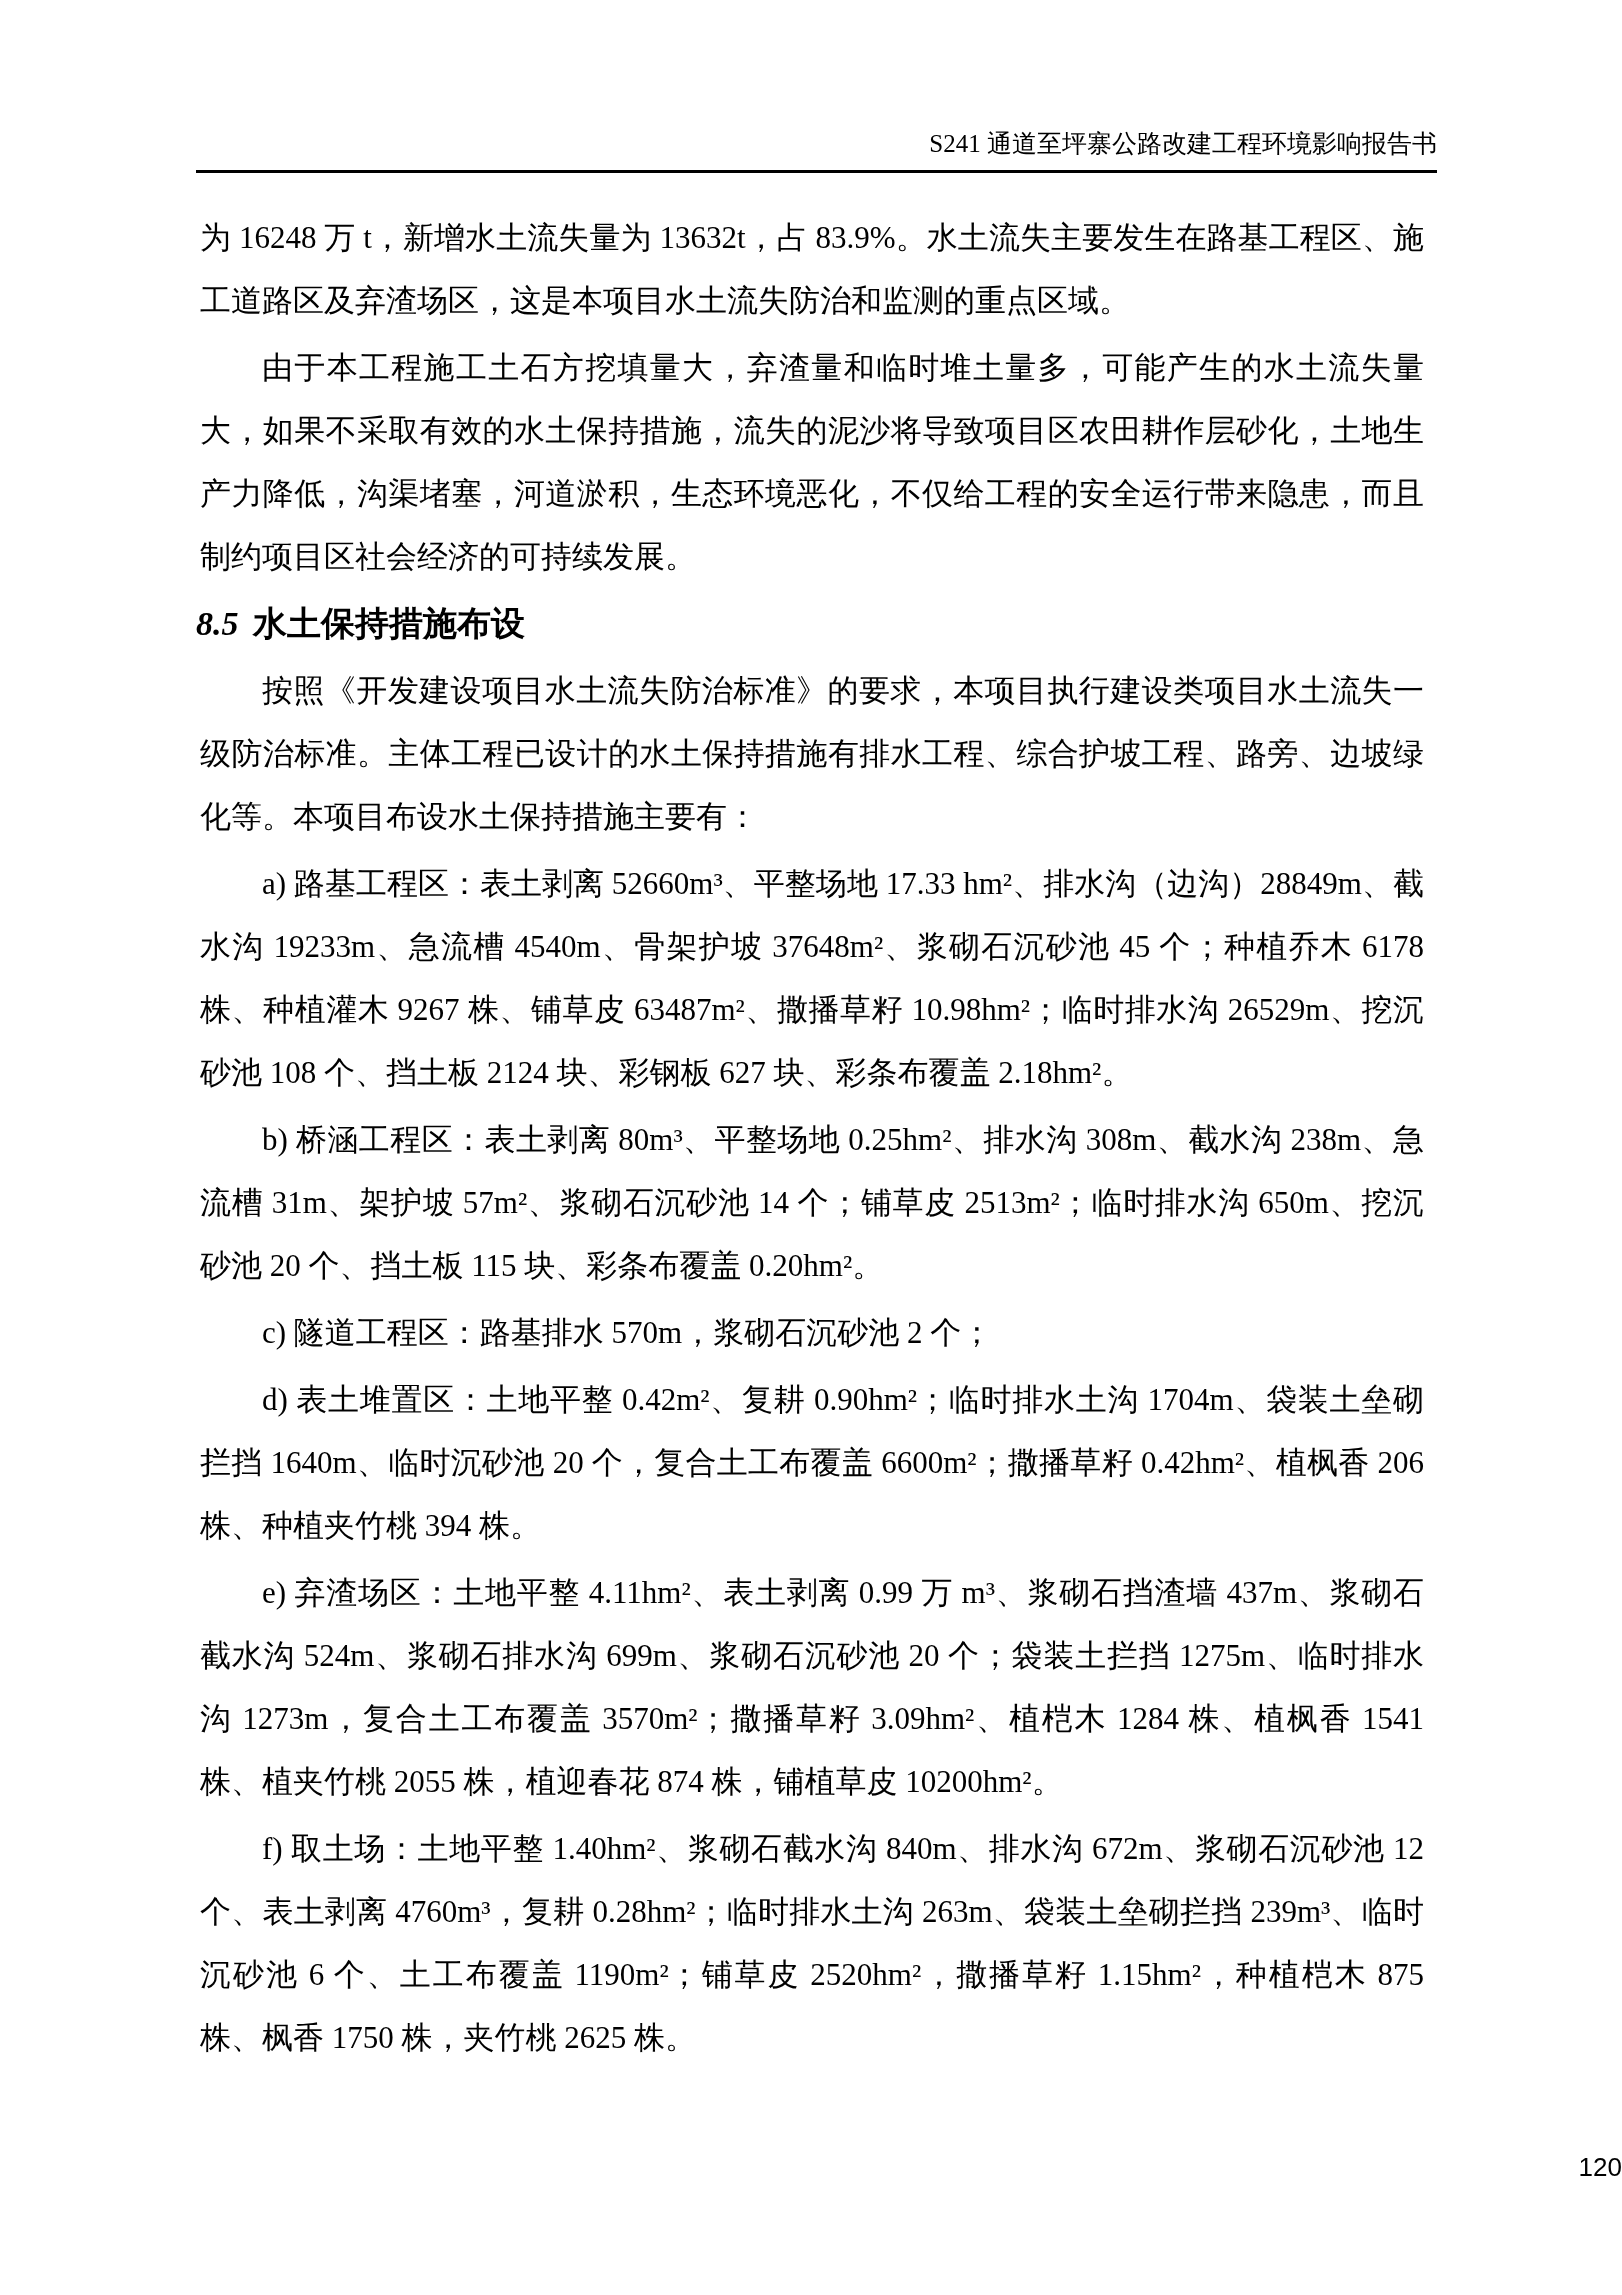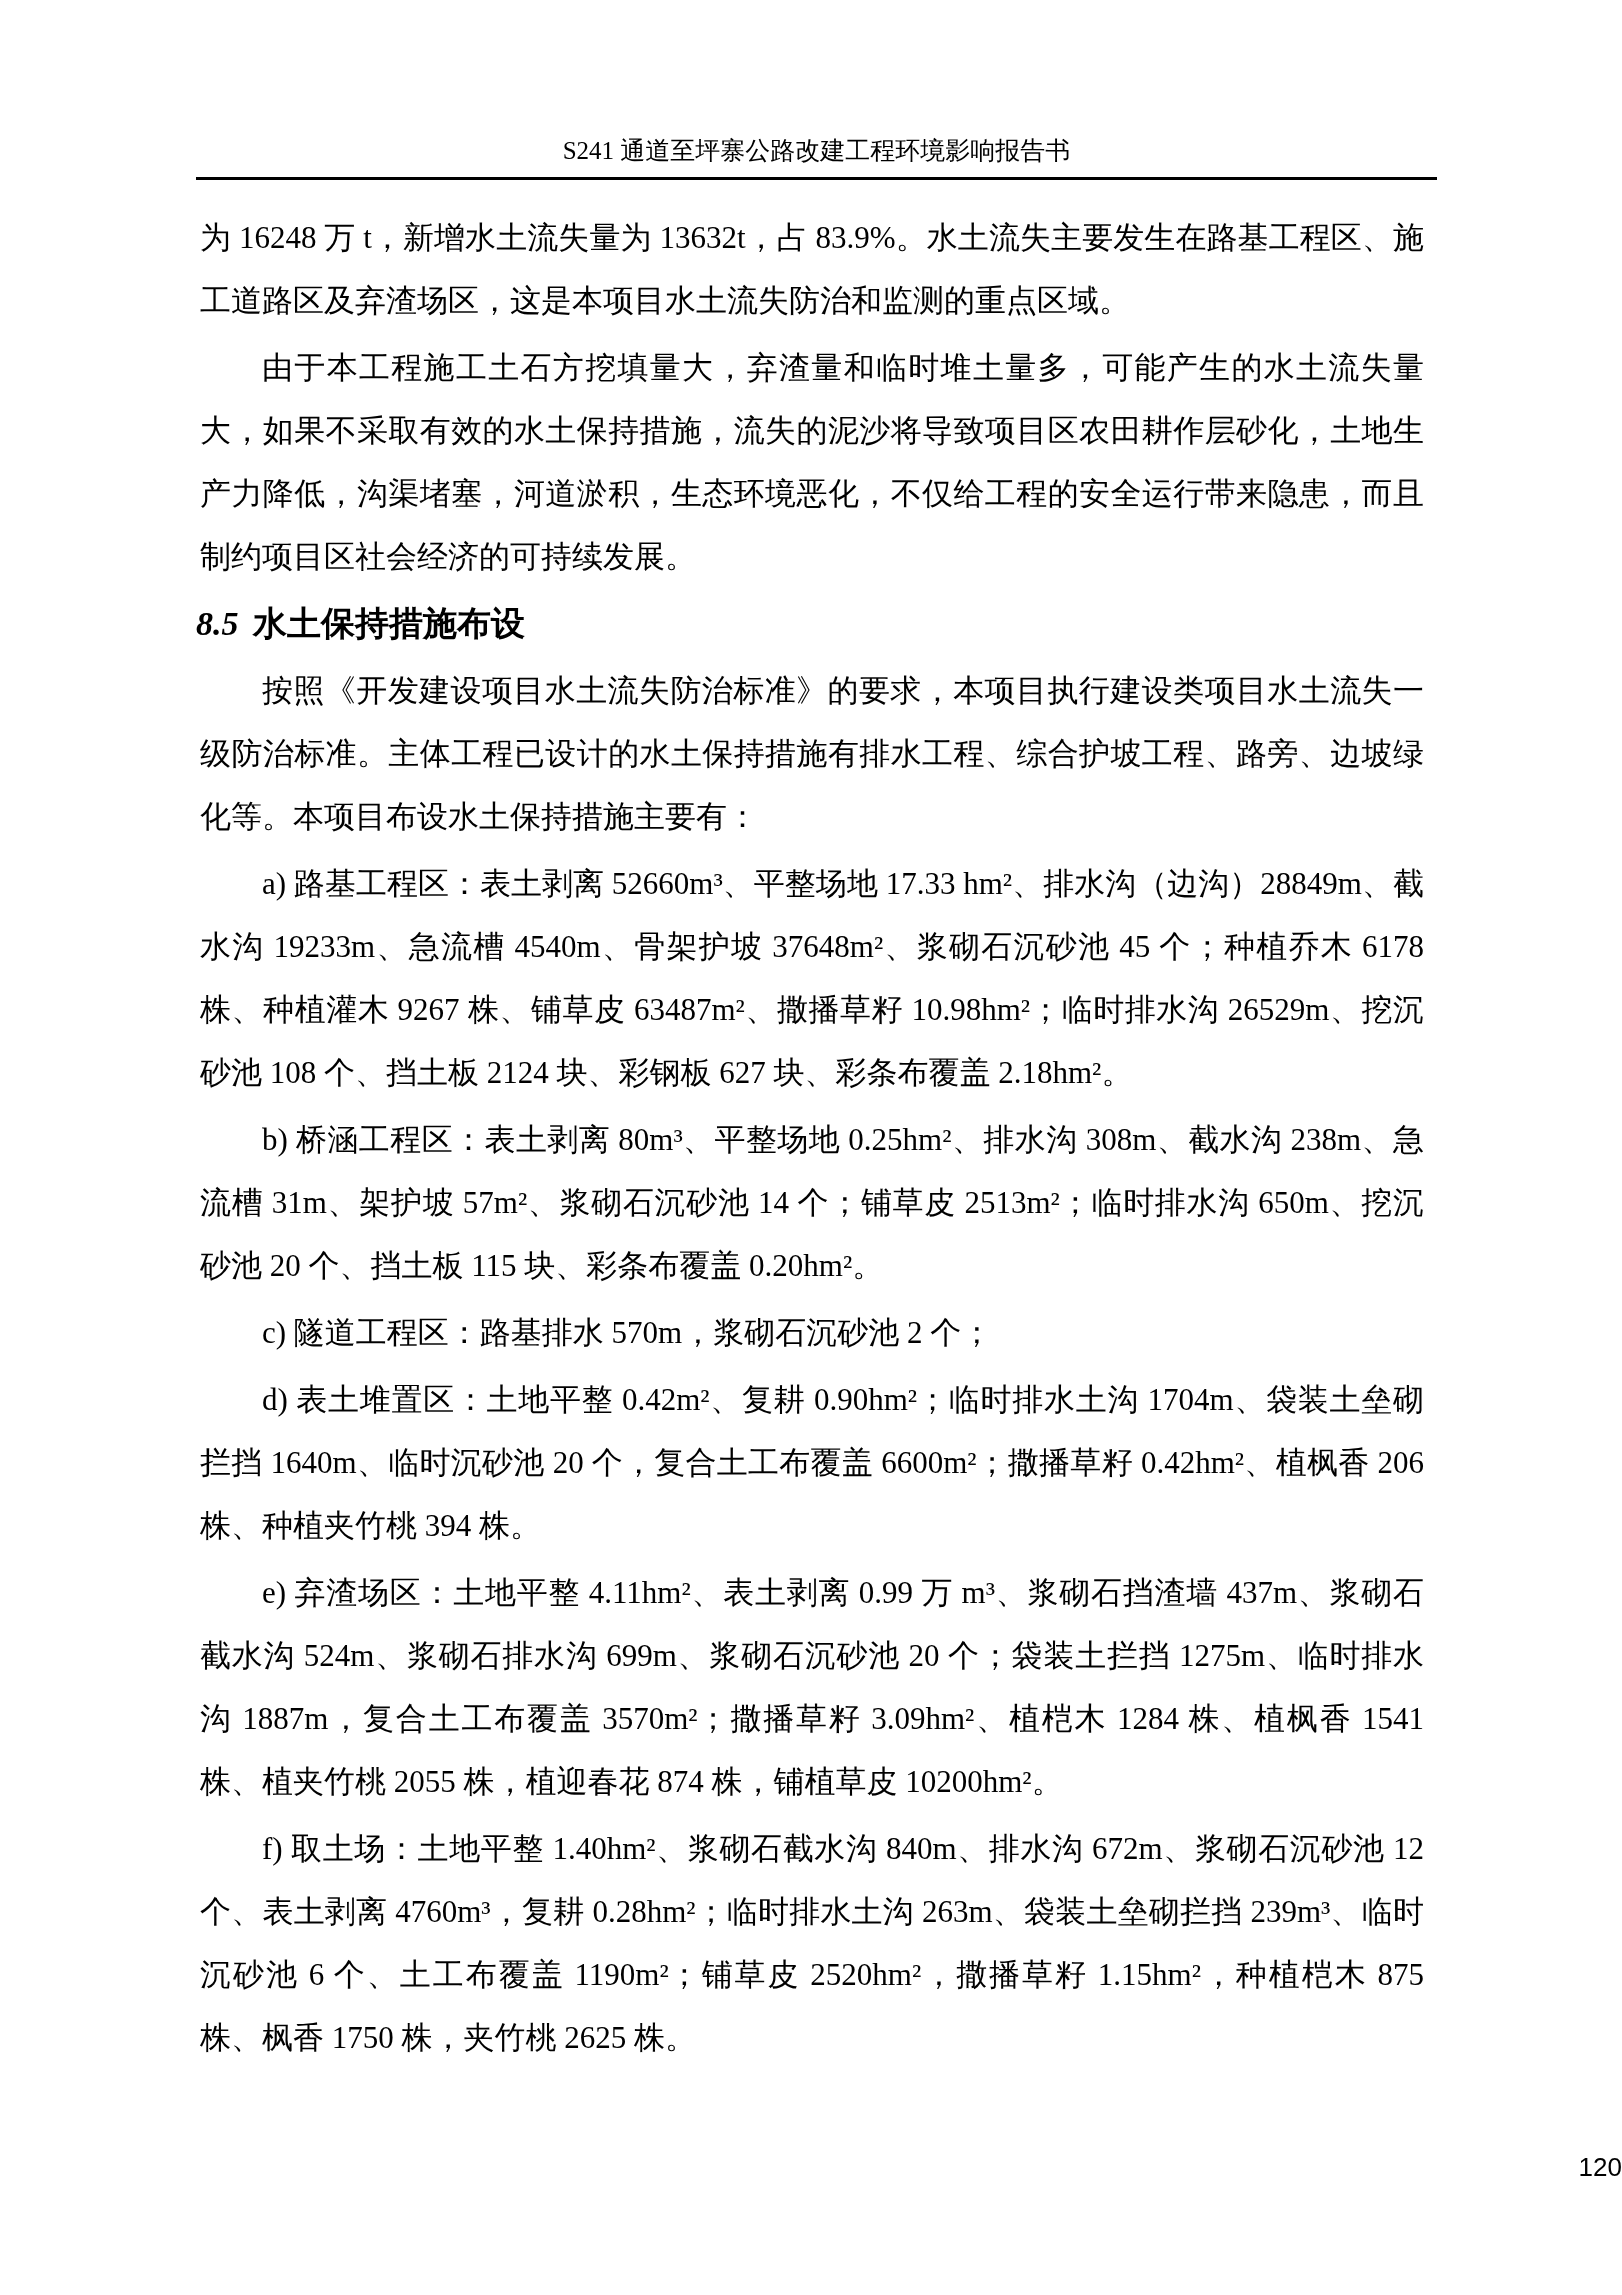--- a/index.html
+++ b/index.html
@@ -13,22 +13,22 @@
     height: 2295px;
     background: #ffffff;
     color: #000000;
     font-family: "Liberation Serif", "DejaVu Serif", serif;
     overflow: hidden;
   }
   .page-header {
     position: absolute;
     left: 196px;
     right: 185px;
-    top: 135px;
-    text-align: center;
+    top: 128px;
+    text-align: right;
     font-size: 25px;
     line-height: 31px;
     padding-bottom: 10.5px;
     border-bottom: 3.3px solid #000000;
   }
   .page-body {
     position: absolute;
     left: 196px;
     width: 1232px;
     top: 202px;
@@ -88,21 +88,21 @@
     <p class="indent">按照《开发建设项目水土流失防治标准》的要求，本项目执行建设类项目水土流失一级防治标准。主体工程已设计的水土保持措施有排水工程、综合护坡工程、路旁、边坡绿化等。本项目布设水土保持措施主要有：</p>
 
     <p class="indent">a) 路基工程区：表土剥离 52660m³、平整场地 17.33 hm²、排水沟（边沟）28849m、截水沟 19233m、急流槽 4540m、骨架护坡 37648m²、浆砌石沉砂池 45 个；种植乔木 6178 株、种植灌木 9267 株、铺草皮 63487m²、撒播草籽 10.98hm²；临时排水沟 26529m、挖沉砂池 108 个、挡土板 2124 块、彩钢板 627 块、彩条布覆盖 2.18hm²。</p>
 
     <p class="indent">b) 桥涵工程区：表土剥离 80m³、平整场地 0.25hm²、排水沟 308m、截水沟 238m、急流槽 31m、架护坡 57m²、浆砌石沉砂池 14 个；铺草皮 2513m²；临时排水沟 650m、挖沉砂池 20 个、挡土板 115 块、彩条布覆盖 0.20hm²。</p>
 
     <p class="indent">c) 隧道工程区：路基排水 570m，浆砌石沉砂池 2 个；</p>
 
     <p class="indent">d) 表土堆置区：土地平整 0.42m²、复耕 0.90hm²；临时排水土沟 1704m、袋装土垒砌拦挡 1640m、临时沉砂池 20 个，复合土工布覆盖 6600m²；撒播草籽 0.42hm²、植枫香 206 株、种植夹竹桃 394 株。</p>
 
-    <p class="indent">e) 弃渣场区：土地平整 4.11hm²、表土剥离 0.99 万 m³、浆砌石挡渣墙 437m、浆砌石截水沟 524m、浆砌石排水沟 699m、浆砌石沉砂池 20 个；袋装土拦挡 1275m、临时排水沟 1887m，复合土工布覆盖 3570m²；撒播草籽 3.09hm²、植桤木 1284 株、植枫香 1541 株、植夹竹桃 2055 株，植迎春花 874 株，铺植草皮 10200hm²。</p>
+    <p class="indent">e) 弃渣场区：土地平整 4.11hm²、表土剥离 0.99 万 m³、浆砌石挡渣墙 437m、浆砌石截水沟 524m、浆砌石排水沟 699m、浆砌石沉砂池 20 个；袋装土拦挡 1275m、临时排水沟 1273m，复合土工布覆盖 3570m²；撒播草籽 3.09hm²、植桤木 1284 株、植枫香 1541 株、植夹竹桃 2055 株，植迎春花 874 株，铺植草皮 10200hm²。</p>
 
     <p class="indent">f) 取土场：土地平整 1.40hm²、浆砌石截水沟 840m、排水沟 672m、浆砌石沉砂池 12 个、表土剥离 4760m³，复耕 0.28hm²；临时排水土沟 263m、袋装土垒砌拦挡 239m³、临时沉砂池 6 个、土工布覆盖 1190m²；铺草皮 2520hm²，撒播草籽 1.15hm²，种植桤木 875 株、枫香 1750 株，夹竹桃 2625 株。</p>
 
   </main>
 
   <footer class="page-footer">
     <span>120</span>
   </footer>
 
 </div>

